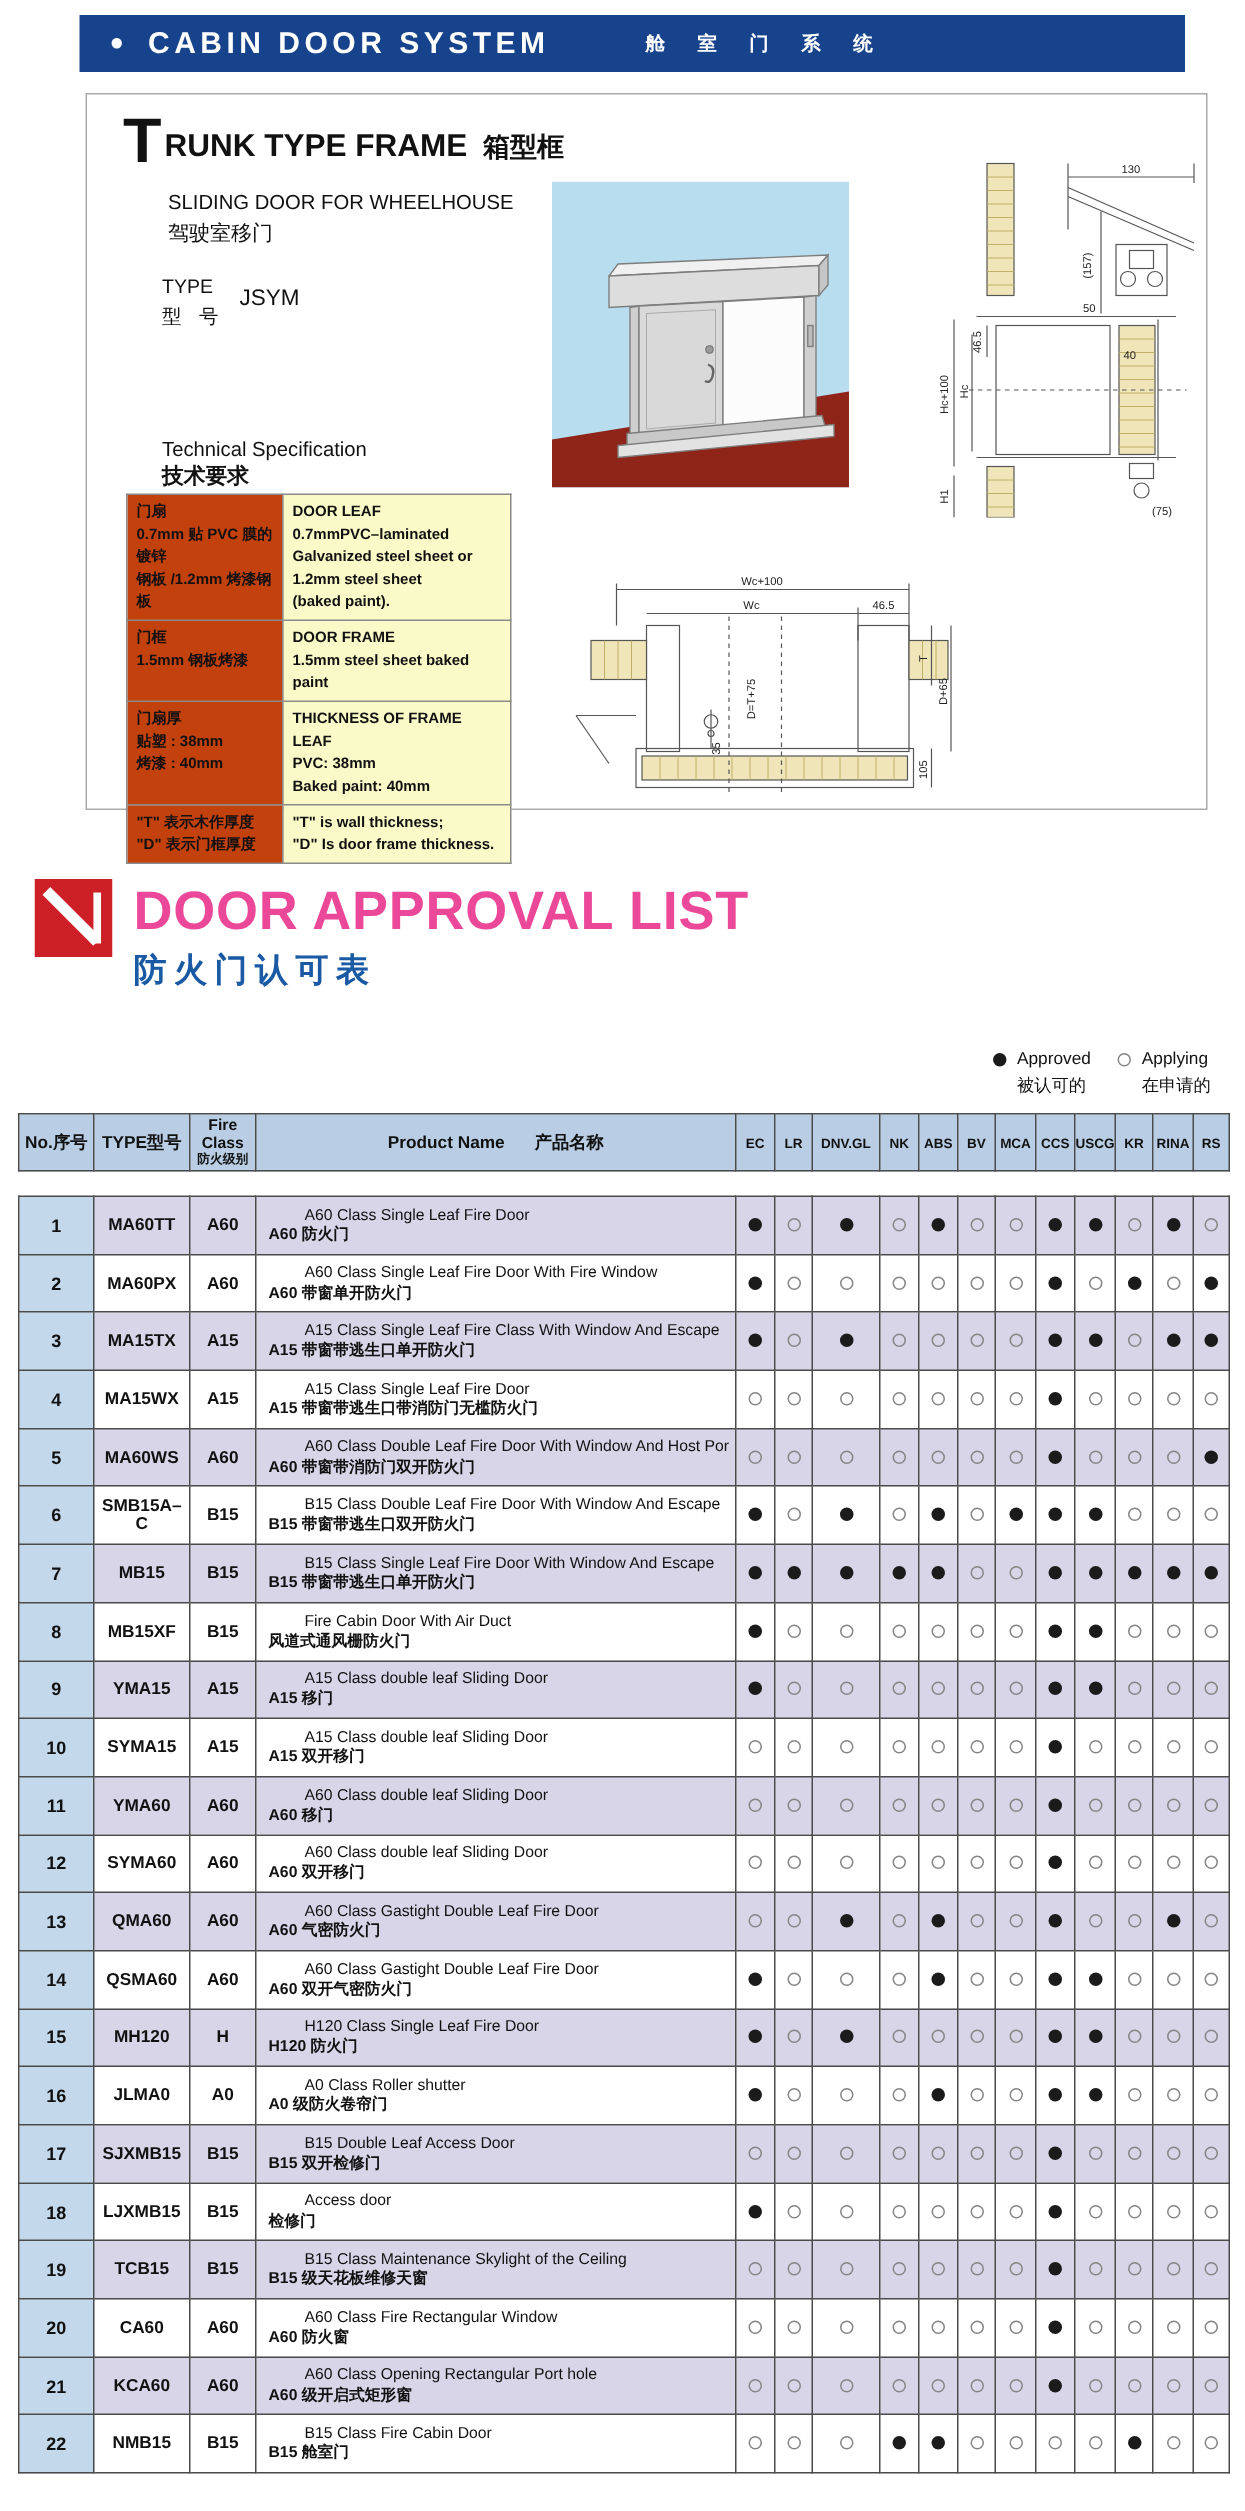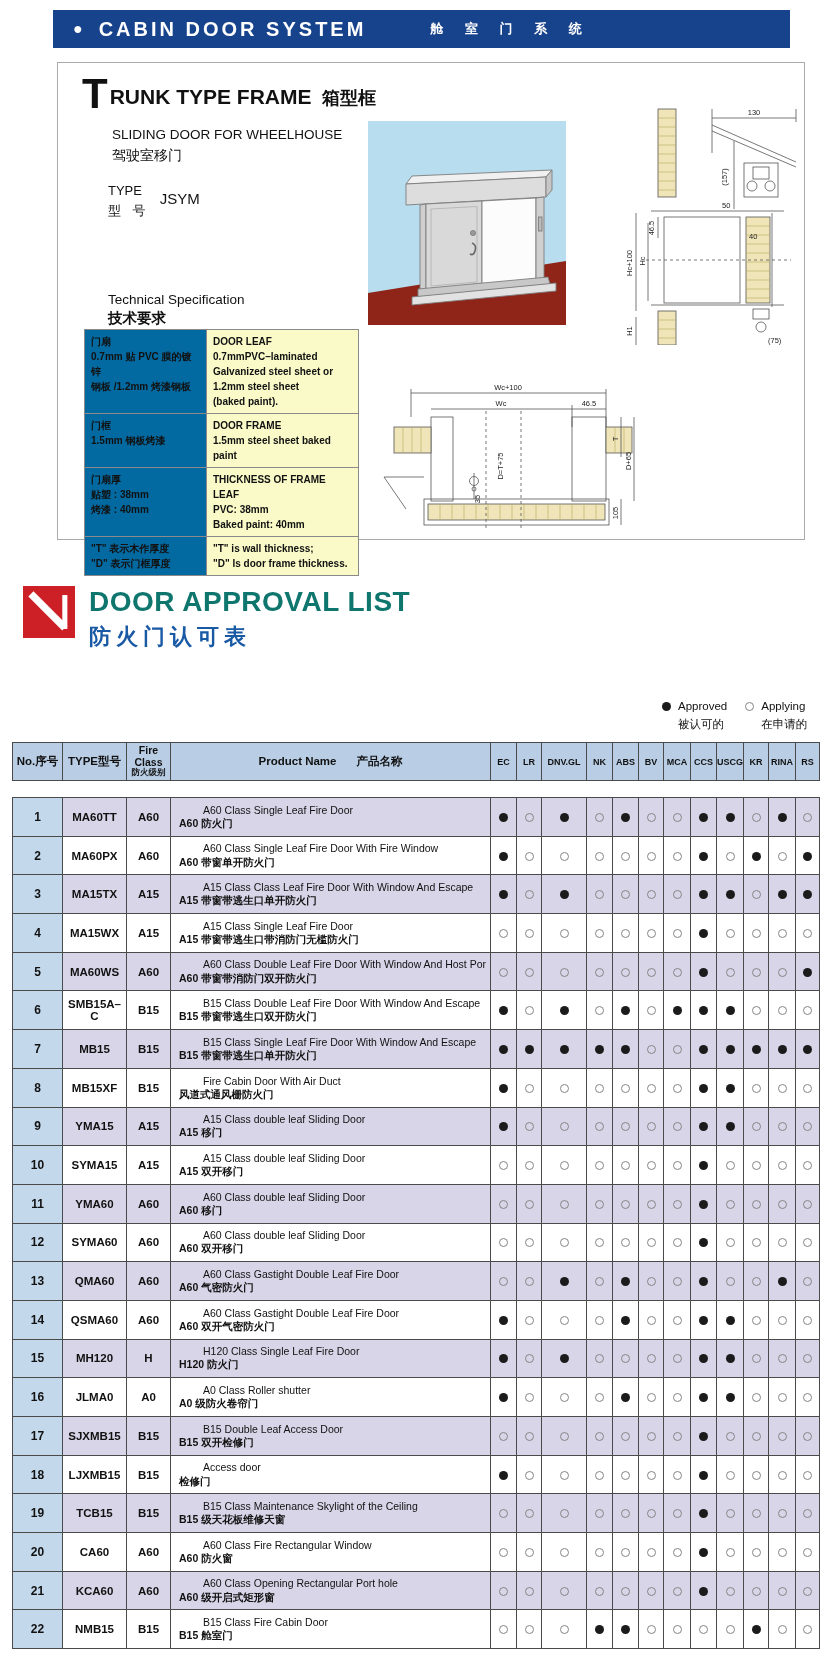--- a/index.html
+++ b/index.html
@@ -31,31 +31,31 @@
   .t-type-labels { font-size:13px; line-height:1.5; }
   .t-type-labels .zh { letter-spacing:4px; }
   .t-type-value { font-size:15px; margin-left:10px; margin-top:-4px; }
   .t-spec-title { position:absolute; left:50px; top:228px; font-size:13.5px; line-height:1.35; }
   .t-spec-title .zh { font-size:14.5px; font-weight:bold; }
   .spec-table { position:absolute; left:26px; top:266px; border-collapse:collapse; }
   .spec-table td {
     border:1px solid #8a8a8a; font-size:10px; font-weight:bold; line-height:1.5;
     padding:4px 6px; white-space:pre-line; vertical-align:top;
   }
-  .spec-zh { background:#0369a1; width:122px; }
+  .spec-zh { background:#c2410c; width:104px; }
   .spec-en { background:#FAFAC9; width:152px; }
   .illus { position:absolute; left:310px; top:58px; }
   .vsec  { position:absolute; left:548px; top:42px; }
   .hsec  { position:absolute; left:318px; top:318px; }
   .dim-text { font-size:7.5px; fill:#222; }
 
   
   .ap-header { position:absolute; left:23px; top:586px; display:flex; align-items:flex-start; }
   .ap-titles { margin-left:14px; }
-  .ap-en { font-size:28px; font-weight:bold; color:#0f766e; letter-spacing:.5px; }
+  .ap-en { font-size:36px; font-weight:bold; color:#ec4899; letter-spacing:.5px; }
   .ap-zh { font-size:22px; font-weight:bold; color:#1A5AA5; letter-spacing:5px; margin-top:4px; }
 
   
   .legend { position:absolute; left:662px; top:698px; display:flex; gap:18px; }
   .leg-item { font-size:11.5px; font-weight:normal; line-height:1.55; }
   .leg-line { display:flex; align-items:center; gap:7px; }
   .leg-zh { padding-left:16px; }
 
   
   .dot { display:inline-block; width:9px; height:9px; border-radius:50%; }
@@ -382,21 +382,21 @@
         <td class="mark-cell"><span class="dot open"></span></td>
         <td class="mark-cell"><span class="dot filled"></span></td>
         <td class="mark-cell"><span class="dot open"></span></td>
         <td class="mark-cell"><span class="dot filled"></span></td>
       </tr>
       <tr class="lav">
         <td class="no-cell">3</td>
         <td class="type-cell">MA15TX</td>
         <td class="fire-cell">A15</td>
         <td class="name-cell">
-          <div class="n-en">A15 Class Class Leaf Fire Door With Window And Escape</div>
+          <div class="n-en">A15 Class Single Leaf Fire Class With Window And Escape</div>
           <div class="n-zh">A15 带窗带逃生口单开防火门</div>
         </td>
         <td class="mark-cell"><span class="dot filled"></span></td>
         <td class="mark-cell"><span class="dot open"></span></td>
         <td class="mark-cell"><span class="dot filled"></span></td>
         <td class="mark-cell"><span class="dot open"></span></td>
         <td class="mark-cell"><span class="dot open"></span></td>
         <td class="mark-cell"><span class="dot open"></span></td>
         <td class="mark-cell"><span class="dot open"></span></td>
         <td class="mark-cell"><span class="dot filled"></span></td>

